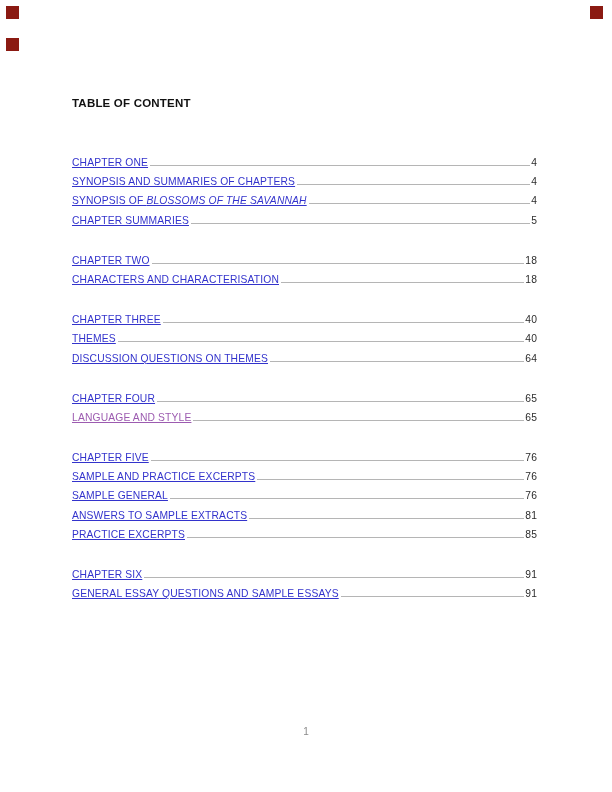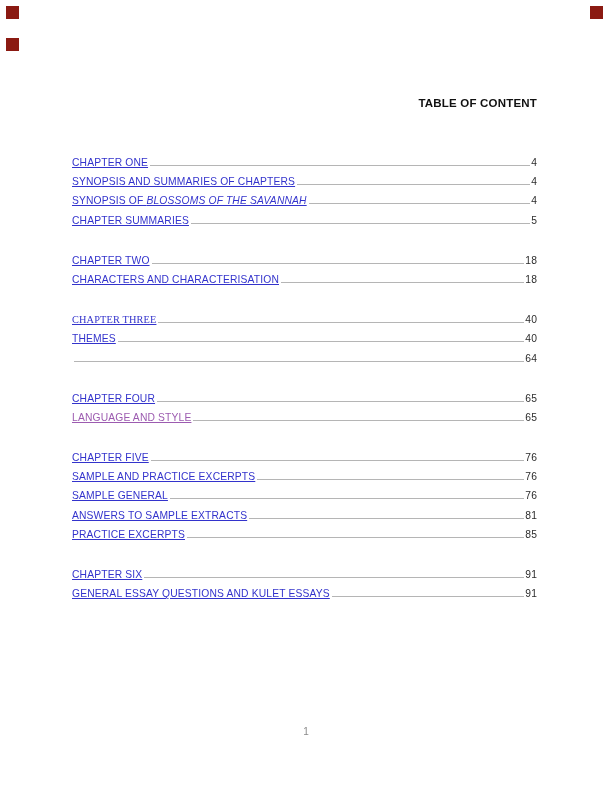--- a/index.html
+++ b/index.html
@@ -85,21 +85,21 @@
 </head>
 <body>
 
 <div class="page">
 
   <div class="corner-mark tl" style="background: rgb(139, 26, 18);"></div>
   <div class="corner-mark tr" style="background: rgb(139, 26, 18);"></div>
   <div class="corner-mark ml" style="background: rgb(139, 26, 18);"></div>
 
   <div class="content">
-    <div class="doc-title" style="color: rgb(17, 17, 17); text-align: right;">TABLE OF CONTENT</div>
+    <div class="doc-title" style="color: rgb(17, 17, 17);">TABLE OF CONTENT</div>
 
     <div class="toc" id="toc-list">
         <div class="toc-section">
         </div>
         <div class="toc-section">
           <div class="toc-row">
             <span class="toc-label" style="color: rgb(51, 51, 204);">CHAPTER ONE</span>
             <span class="leader" style="border-bottom-color: rgb(181, 181, 181);"></span>
             <span class="toc-page" style="color: rgb(43, 43, 43);">4</span>
           </div>
@@ -126,30 +126,31 @@
             <span class="toc-page" style="color: rgb(43, 43, 43);">18</span>
           </div>
           <div class="toc-row">
             <span class="toc-label" style="color: rgb(51, 51, 204);">CHARACTERS AND CHARACTERISATION</span>
             <span class="leader" style="border-bottom-color: rgb(181, 181, 181);"></span>
             <span class="toc-page" style="color: rgb(43, 43, 43);">18</span>
           </div>
         </div>
         <div class="toc-section">
           <div class="toc-row">
-            <span class="toc-label" style="color: rgb(51, 51, 204); font-family: Liberation Serif, serif;">CHAPTER THREE</span>
+            <span class="toc-label" style="color: rgb(51, 51, 204);">CHAPTER THREE</span>
             <span class="leader" style="border-bottom-color: rgb(181, 181, 181);"></span>
             <span class="toc-page" style="color: rgb(43, 43, 43);">40</span>
           </div>
           <div class="toc-row">
             <span class="toc-label" style="color: rgb(51, 51, 204);">THEMES</span>
             <span class="leader" style="border-bottom-color: rgb(181, 181, 181);"></span>
             <span class="toc-page" style="color: rgb(43, 43, 43);">40</span>
           </div>
           <div class="toc-row">
+            <span class="toc-label" style="color: rgb(51, 51, 204);">DISCUSSION QUESTIONS ON THEMES</span>
             <span class="leader" style="border-bottom-color: rgb(181, 181, 181);"></span>
             <span class="toc-page" style="color: rgb(43, 43, 43);">64</span>
           </div>
         </div>
         <div class="toc-section">
           <div class="toc-row">
             <span class="toc-label" style="color: rgb(51, 51, 204);">CHAPTER FOUR</span>
             <span class="leader" style="border-bottom-color: rgb(181, 181, 181);"></span>
             <span class="toc-page" style="color: rgb(43, 43, 43);">65</span>
           </div>
@@ -186,21 +187,21 @@
             <span class="toc-page" style="color: rgb(43, 43, 43);">85</span>
           </div>
         </div>
         <div class="toc-section">
           <div class="toc-row">
             <span class="toc-label" style="color: rgb(51, 51, 204);">CHAPTER SIX</span>
             <span class="leader" style="border-bottom-color: rgb(181, 181, 181);"></span>
             <span class="toc-page" style="color: rgb(43, 43, 43);">91</span>
           </div>
           <div class="toc-row">
-            <span class="toc-label" style="color: rgb(51, 51, 204);">GENERAL ESSAY QUESTIONS AND KULET ESSAYS</span>
+            <span class="toc-label" style="color: rgb(51, 51, 204);">GENERAL ESSAY QUESTIONS AND SAMPLE ESSAYS</span>
             <span class="leader" style="border-bottom-color: rgb(181, 181, 181);"></span>
             <span class="toc-page" style="color: rgb(43, 43, 43);">91</span>
           </div>
         </div>
       </div>
   </div>
 
   <div class="footer-pagenum" style="color: rgb(138, 138, 138);">1</div>
 
 </div>

